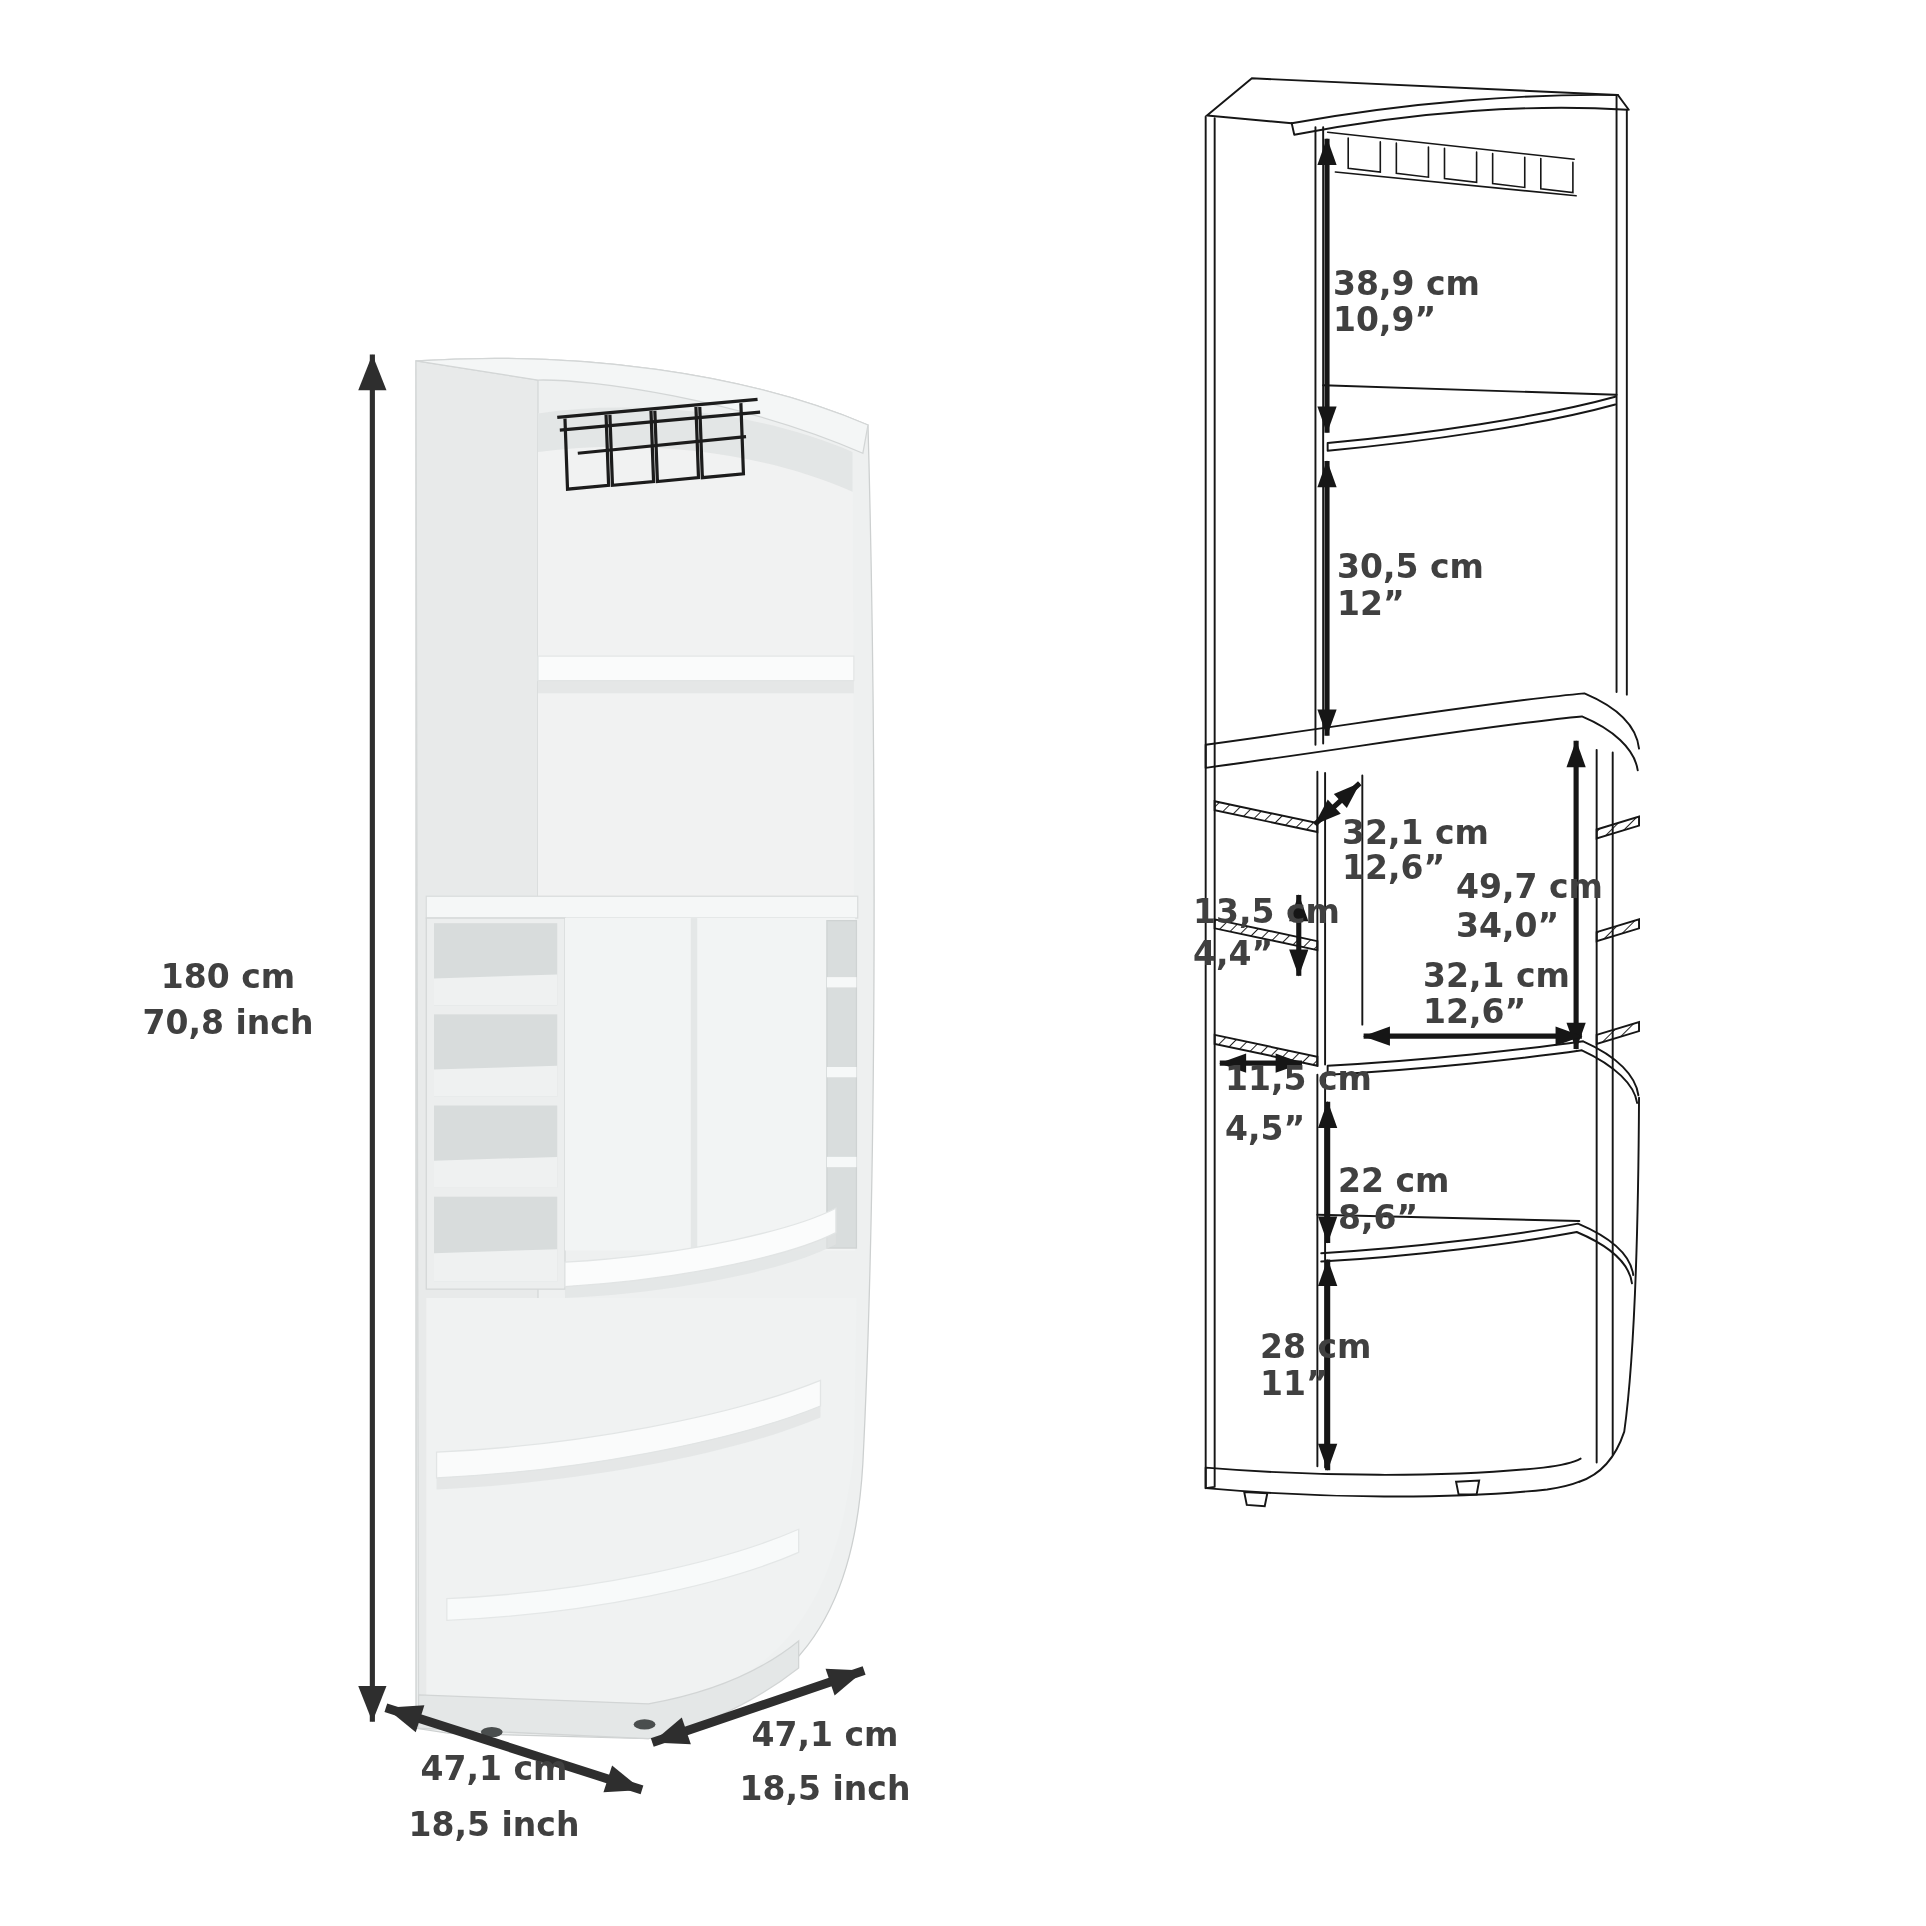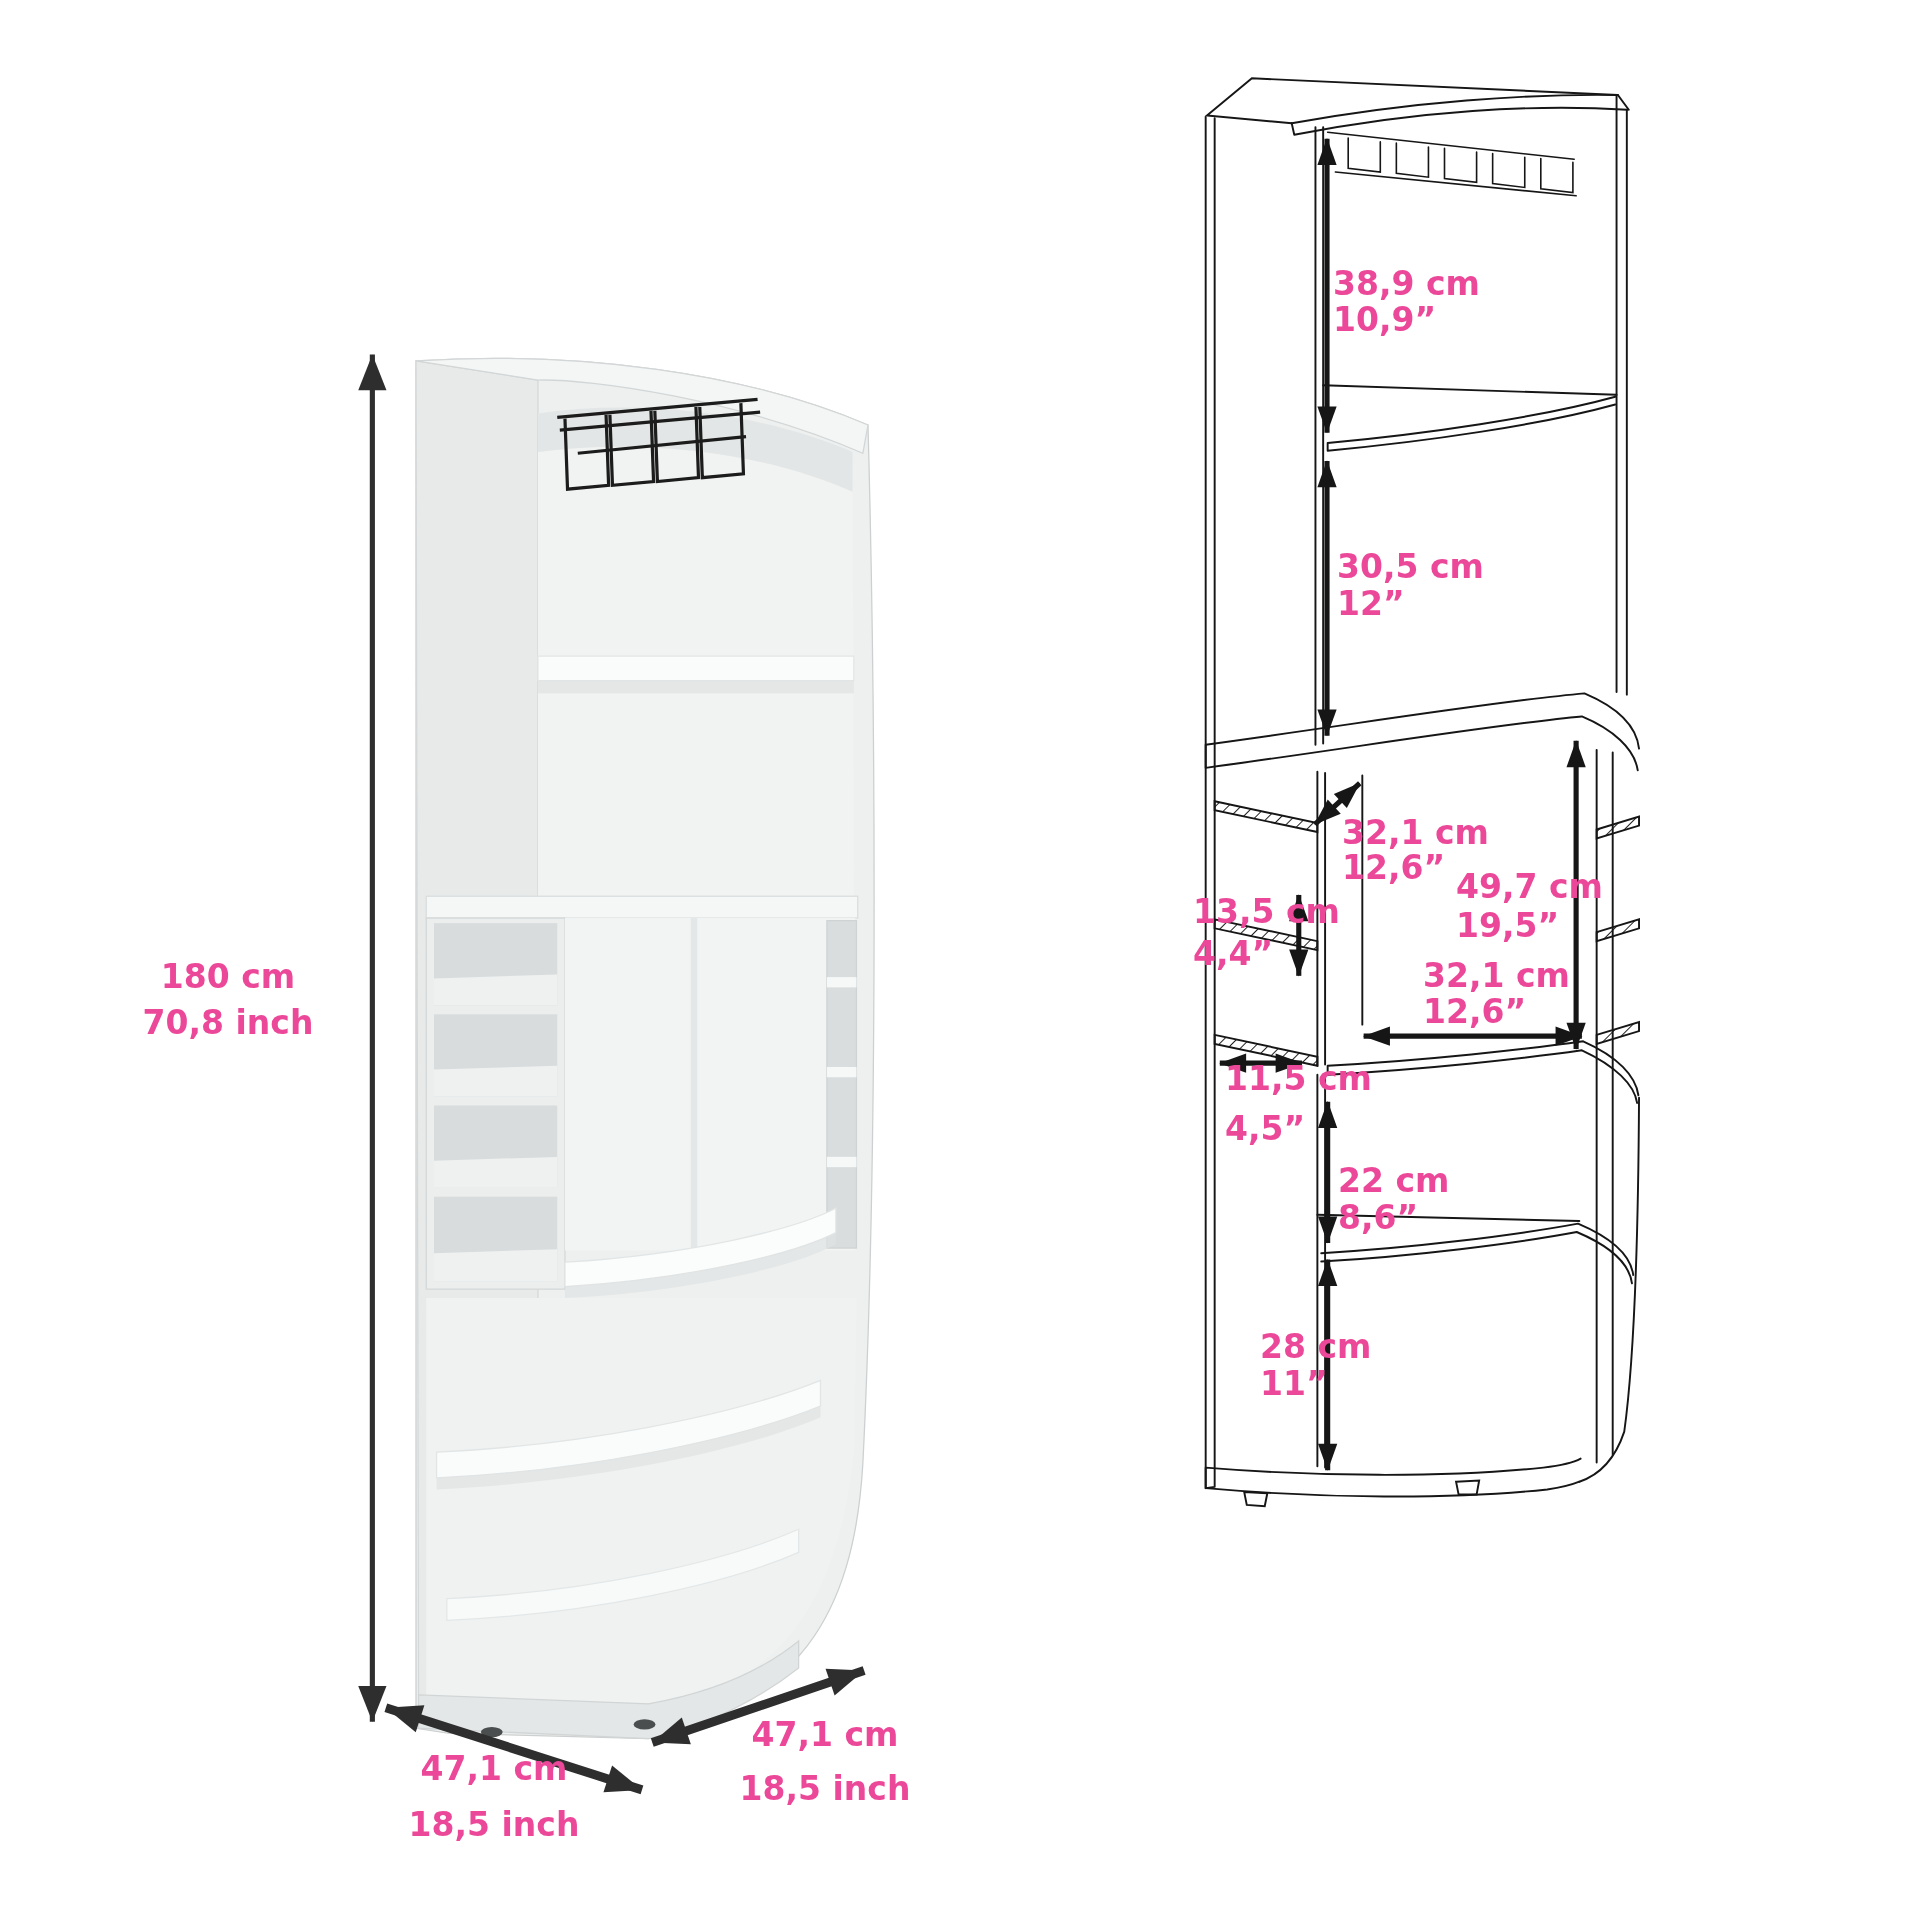--- a/index.html
+++ b/index.html
@@ -1,19 +1,19 @@
 <!DOCTYPE html>
 <html style="font-size:10.3px"><head>
 <meta charset="utf-8">
 <style>
   html,body{margin:0;padding:0;}
   body{width:1926px;height:1926px;background:#ffffff;position:relative;
        font-family:"DejaVu Sans","Liberation Sans",sans-serif;}
   #canvas{position:absolute;left:0;top:0;width:1926px;height:1926px;}
-  .dim-label{position:absolute;color:#ec4899;font-weight:700;font-size:33px;white-space:nowrap;}
+  .dim-label{position:absolute;color:#404040;font-weight:700;font-size:33px;white-space:nowrap;}
   .dim-label div{display:block;}
   .al-r{text-align:center;}
   .al-c{text-align:center;}
 </style>
 </head>
 <body>
 
 <svg id="canvas" viewBox="0 0 3000 3000" xmlns="http://www.w3.org/2000/svg">
   <defs>
     <marker id="ah" markerUnits="userSpaceOnUse" markerWidth="46" markerHeight="34" refX="43" refY="17" orient="auto-start-reverse">
@@ -207,21 +207,21 @@
   <div>12”</div>
 </div>
 
 <div class="dim-label" style="left:1342px;top:815px;line-height:35px;">
   <div>32,1 cm</div>
   <div>12,6”</div>
 </div>
 
 <div class="dim-label" style="left:1456px;top:867px;line-height:39px;">
   <div>49,7 cm</div>
-  <div>19,5”</div>
+  <div>34,0”</div>
 </div>
 
 <div class="dim-label" style="left:1193px;top:891px;line-height:42px;">
   <div>13,5 cm</div>
   <div>4,4”</div>
 </div>
 
 <div class="dim-label" style="left:1225px;top:1018px;line-height:50px;margin-top:36px;">
   <div>11,5 cm</div>
   <div>4,5”</div>

